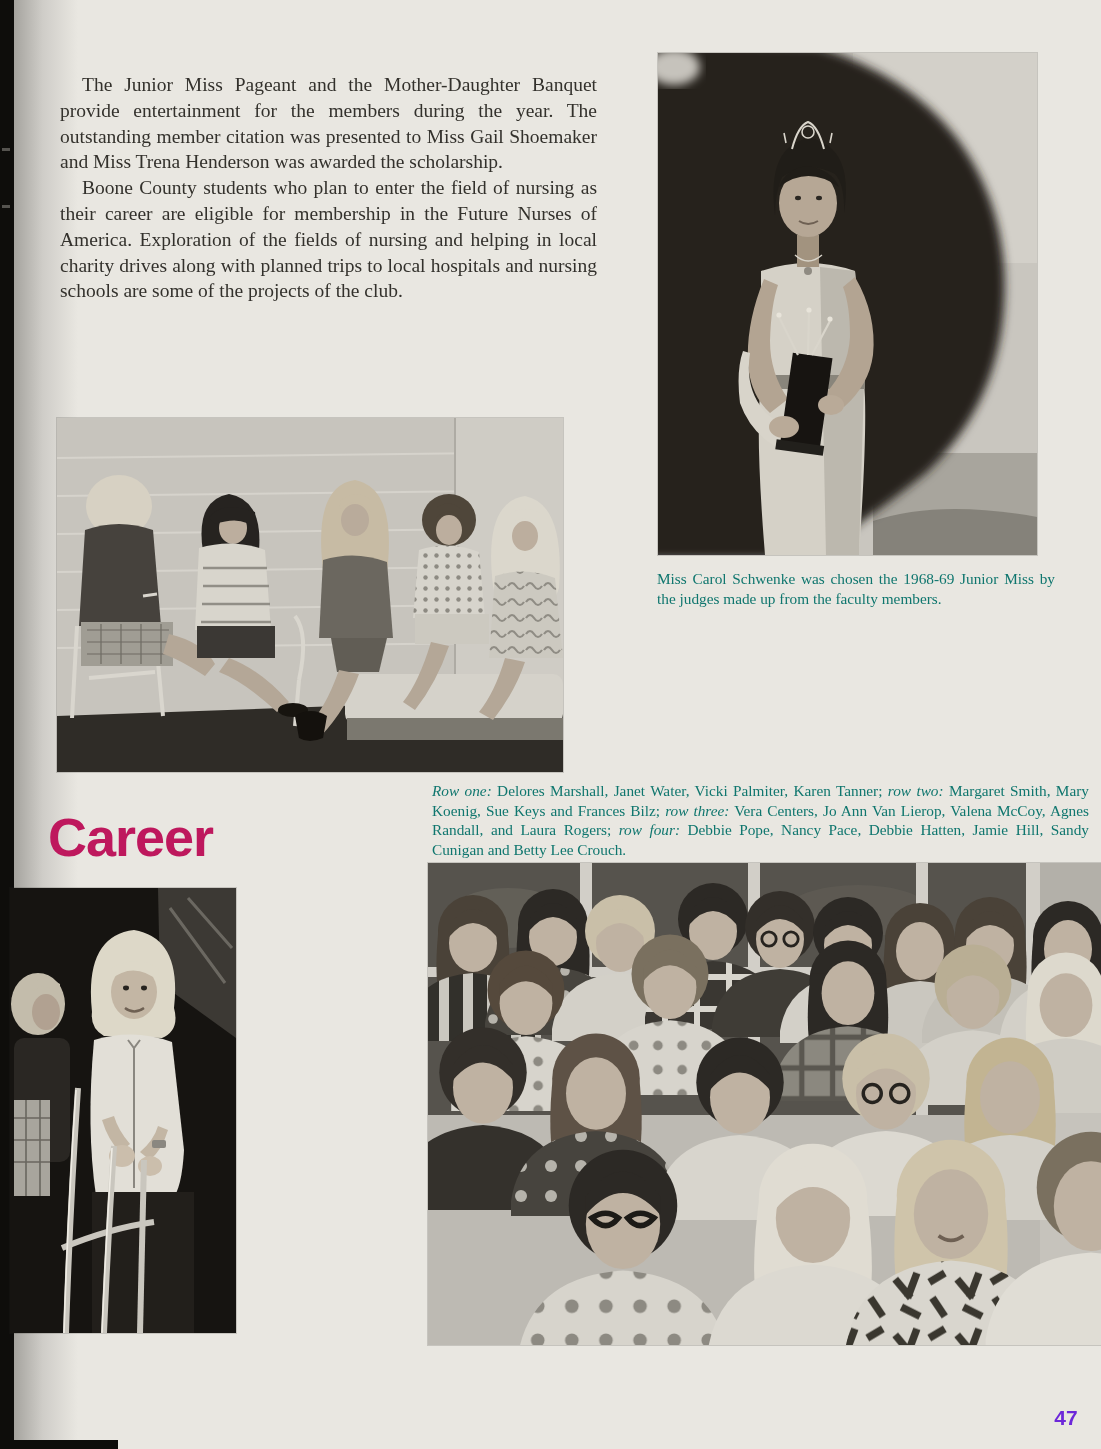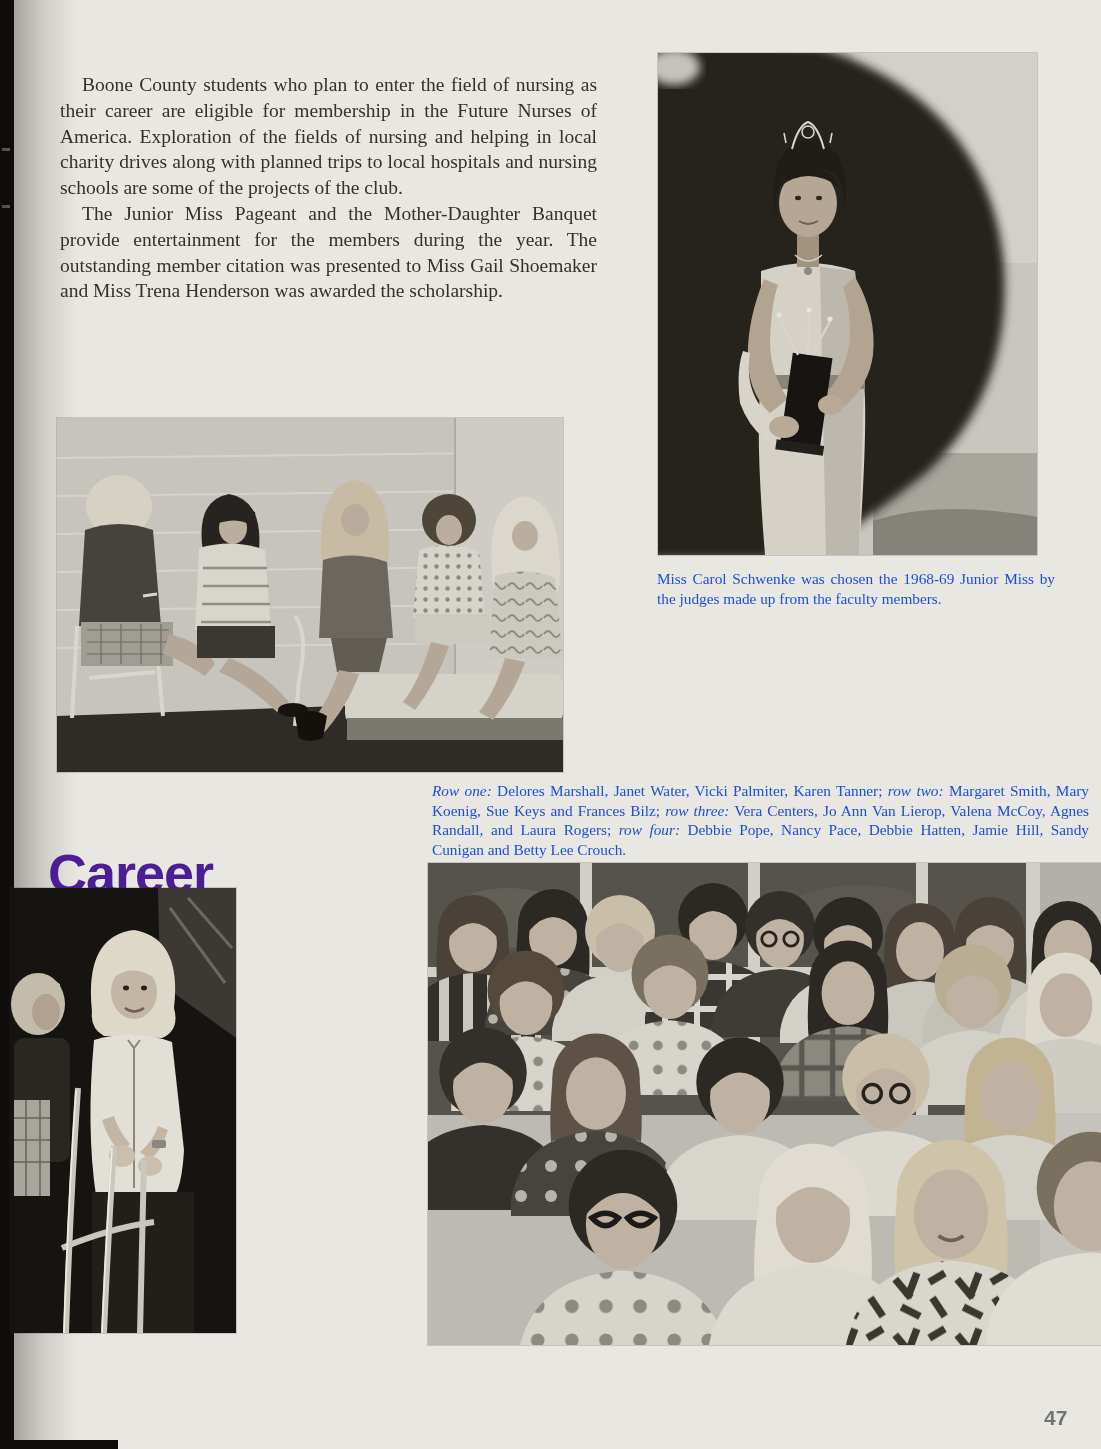--- a/index.html
+++ b/index.html
@@ -18,39 +18,39 @@
 
   
   .article{
     position:absolute;left:60px;top:72px;width:537px;
     font-size:19.5px;line-height:25.8px;text-align:justify;
   }
   .article p{margin:0;text-indent:22px;}
 
   
   .caption{
-    position:absolute;font-size:15.3px;line-height:19.6px;text-align:justify;color:#1d4ed8;
+    position:absolute;font-size:15.3px;line-height:19.6px;text-align:justify;color:#0f766e;
   }
   .cap-junior{left:657px;top:569px;width:398px;}
   .cap-officers{left:587px;top:708px;width:452px;}
   .cap-group{left:432px;top:781px;width:657px;}
   .cap-group i{font-style:italic;}
 
   
   .heading{
     position:absolute;left:48px;top:806px;
     font-family:"Liberation Sans","DejaVu Sans",sans-serif;
-    font-weight:700;font-size:54px;letter-spacing:-1px;color:#4c1d95;margin-top:36px;
+    font-weight:700;font-size:54px;letter-spacing:-1px;color:#be185d;
   }
 
   
   .pagenum{
-    position:absolute;left:1044px;top:1406px;width:44px;text-align:left;
+    position:absolute;left:1044px;top:1406px;width:44px;text-align:center;
     font-family:"Liberation Sans","DejaVu Sans",sans-serif;
-    font-weight:700;font-size:21px;color:#737373;
+    font-weight:700;font-size:21px;color:#6d28d9;
   }
 
   
   .photo{position:absolute;outline:1px solid rgba(40,38,34,.18);}
   .photo svg{display:block;width:100%;height:100%;}
   .ph-junior{left:658px;top:53px;width:379px;height:502px;}
   .ph-officers{left:57px;top:418px;width:506px;height:354px;}
   .ph-career{left:10px;top:888px;width:226px;height:445px;}
   .ph-group{left:428px;top:863px;width:673px;height:482px;}
 </style>
@@ -95,22 +95,22 @@
 
 <div id="page">
 
   <div class="spine"></div>
   <div class="spine-grad"></div>
   <div class="spine-tick" style="top:148px"></div>
   <div class="spine-tick" style="top:205px"></div>
   <div class="corner-wedge"></div>
 
   <div class="article">
+    <p>The Junior Miss Pageant and the Mother-Daughter Banquet provide entertainment for the members during the year. The outstanding member citation was presented to Miss Gail Shoemaker and Miss Trena Henderson was awarded the scholarship.</p>
     <p>Boone County students who plan to enter the field of nursing as their career are eligible for membership in the Future Nurses of America. Exploration of the fields of nursing and helping in local charity drives along with planned trips to local hospitals and nursing schools are some of the projects of the club.</p>
-    <p>The Junior Miss Pageant and the Mother-Daughter Banquet provide entertainment for the members during the year. The outstanding member citation was presented to Miss Gail Shoemaker and Miss Trena Henderson was awarded the scholarship.</p>
   </div>
 
   <div class="photo ph-junior">
     <svg viewBox="0 0 379 502" preserveAspectRatio="none">
       <rect width="379" height="502" fill="#c9c6bf"></rect>
       <rect x="195" y="0" width="184" height="210" fill="#d3d0c9"></rect>
       <rect x="215" y="400" width="164" height="102" fill="#a8a59d"></rect>
       <path d="M215,468 Q280,446 379,464 L379,502 L215,502 Z" fill="#6e6b63" opacity="0.6"></path>
       <g filter="url(#soft)">
         <path d="M-12,-12 L160,-6 Q250,22 298,84 Q352,156 346,252 Q340,352 268,420 Q216,462 150,506 L-12,506 Z" fill="#26231e"></path>

